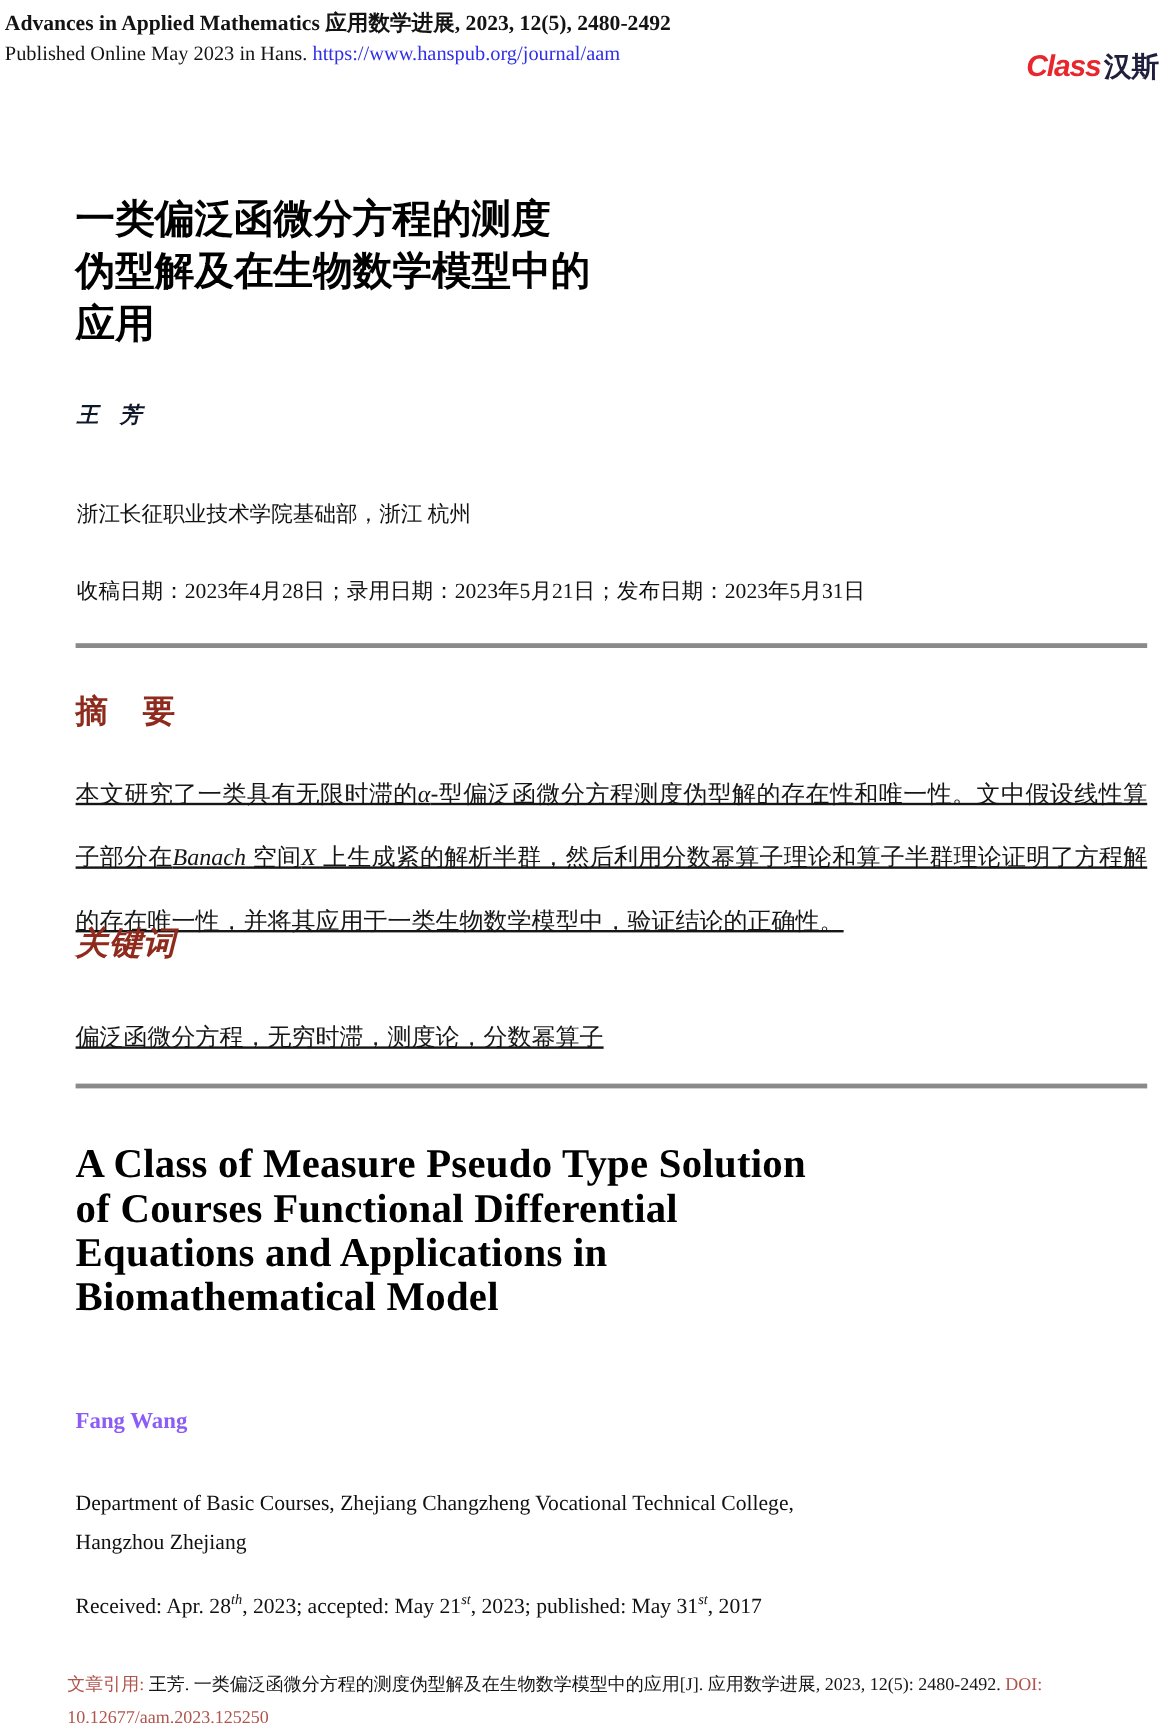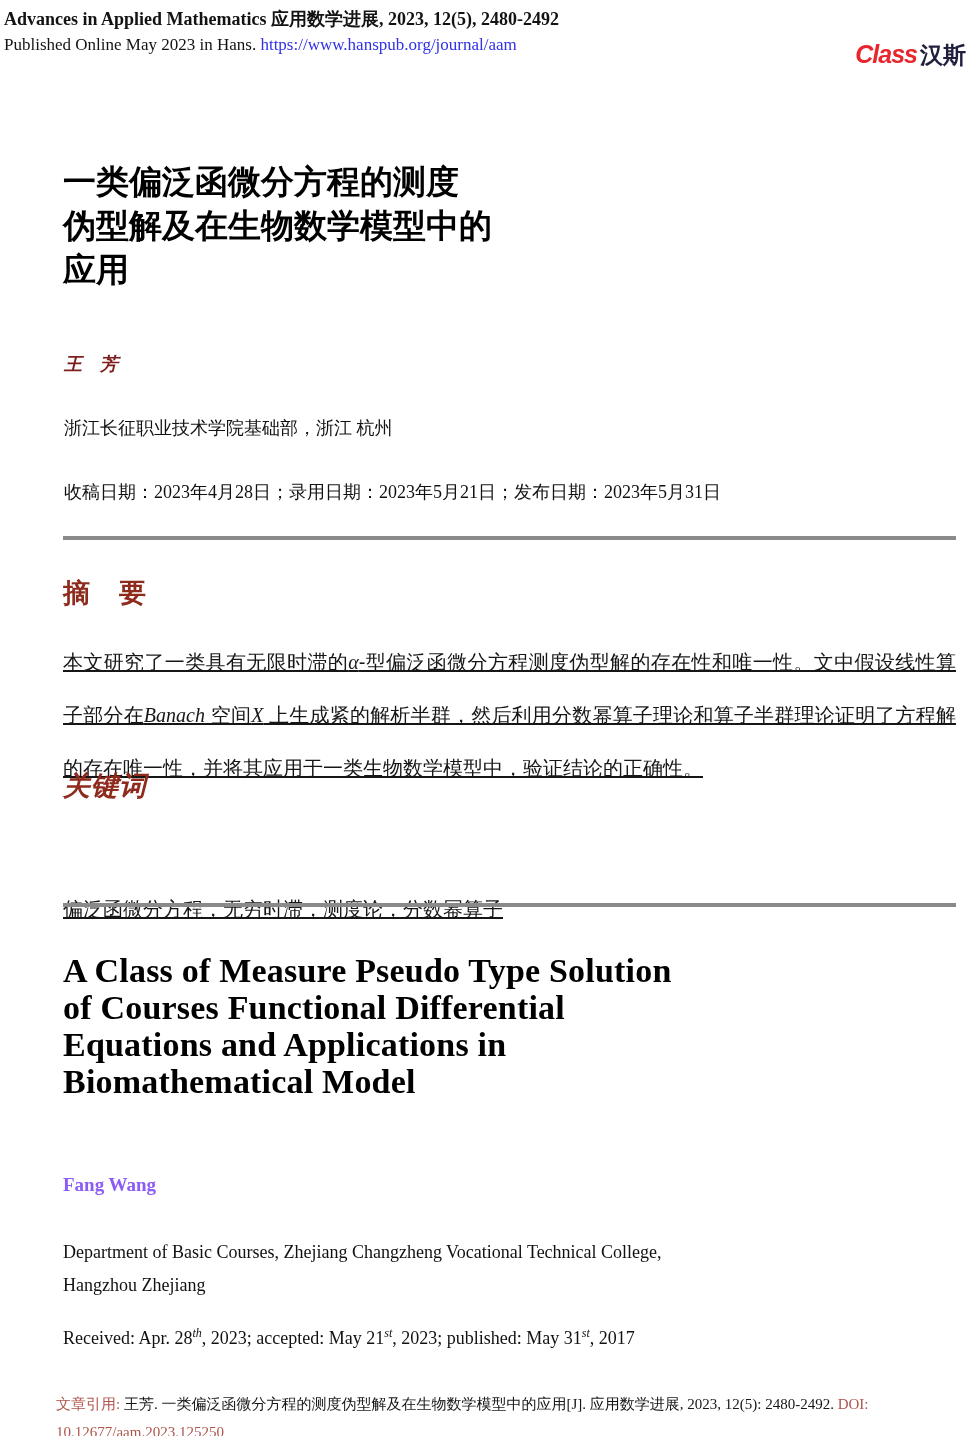--- a/index.html
+++ b/index.html
@@ -31,22 +31,22 @@
 
   
   .title-zh {
     position: absolute; left: 63px; top: 160px; width: 760px;
     font-family: "Liberation Sans", "DejaVu Sans", sans-serif;
     font-weight: bold; font-size: 33px; line-height: 44px; color: #000000;
   }
   .title-zh span { display: block; }
 
   .author-zh {
-    position: absolute; left: 64px; top: 352px;
-    font-size: 18px; font-style: italic; font-weight: bold; color: #7f1d1d;
+    position: absolute; left: 64px; top: 334px;
+    font-size: 18px; font-style: italic; font-weight: bold; color: #0f172a;
   }
   .affiliation-zh { position: absolute; left: 64px; top: 416px; font-size: 18px; color: #111; }
   .dates-zh       { position: absolute; left: 64px; top: 480px; font-size: 18px; color: #111; }
 
   .rule { position: absolute; left: 63px; width: 893px; height: 4px; background: #8a8a8a; }
   .rule-1 { top: 536px; }
   .rule-2 { top: 903px; }
 
   .sec-heading {
     position: absolute; left: 63px;
@@ -55,21 +55,21 @@
   }
   .abstract-heading { top: 575px; }
   .keywords-heading { top: 768px; font-style: italic; }
 
   .zh-body {
     position: absolute; left: 63px; width: 893px;
     font-family: "Liberation Sans", "DejaVu Sans", sans-serif;
     font-size: 20px; line-height: 53px; color: #161616; text-decoration: underline;
   }
   .abstract-body { top: 636px; text-align: justify; }
-  .keywords-body { top: 839px; margin-top: 44px; }
+  .keywords-body { top: 839px; }
   .math-it { font-family: "Liberation Serif", "DejaVu Serif", serif; font-style: italic; font-weight: normal; }
 
   
   .title-en {
     position: absolute; left: 63px; top: 952px; width: 900px;
     font-size: 34px; font-weight: bold; line-height: 37px; color: #000;
     letter-spacing: 0.2px;
   }
   .title-en span { display: block; }
 

